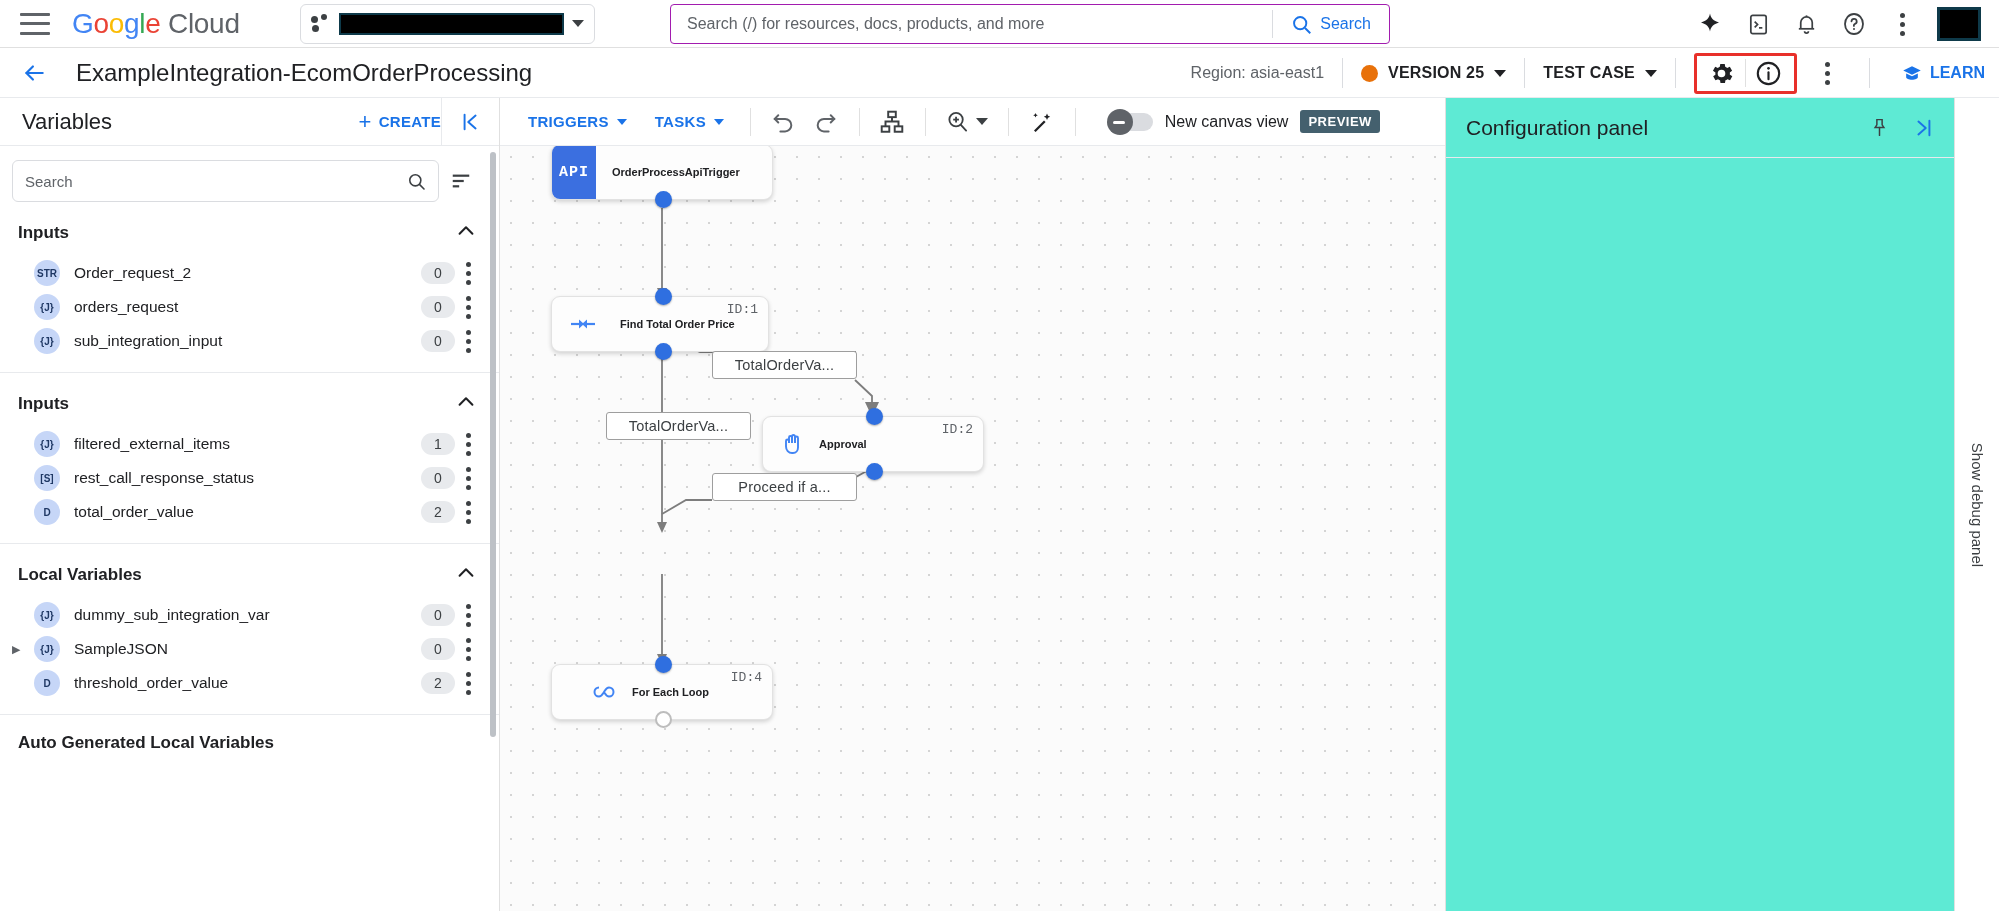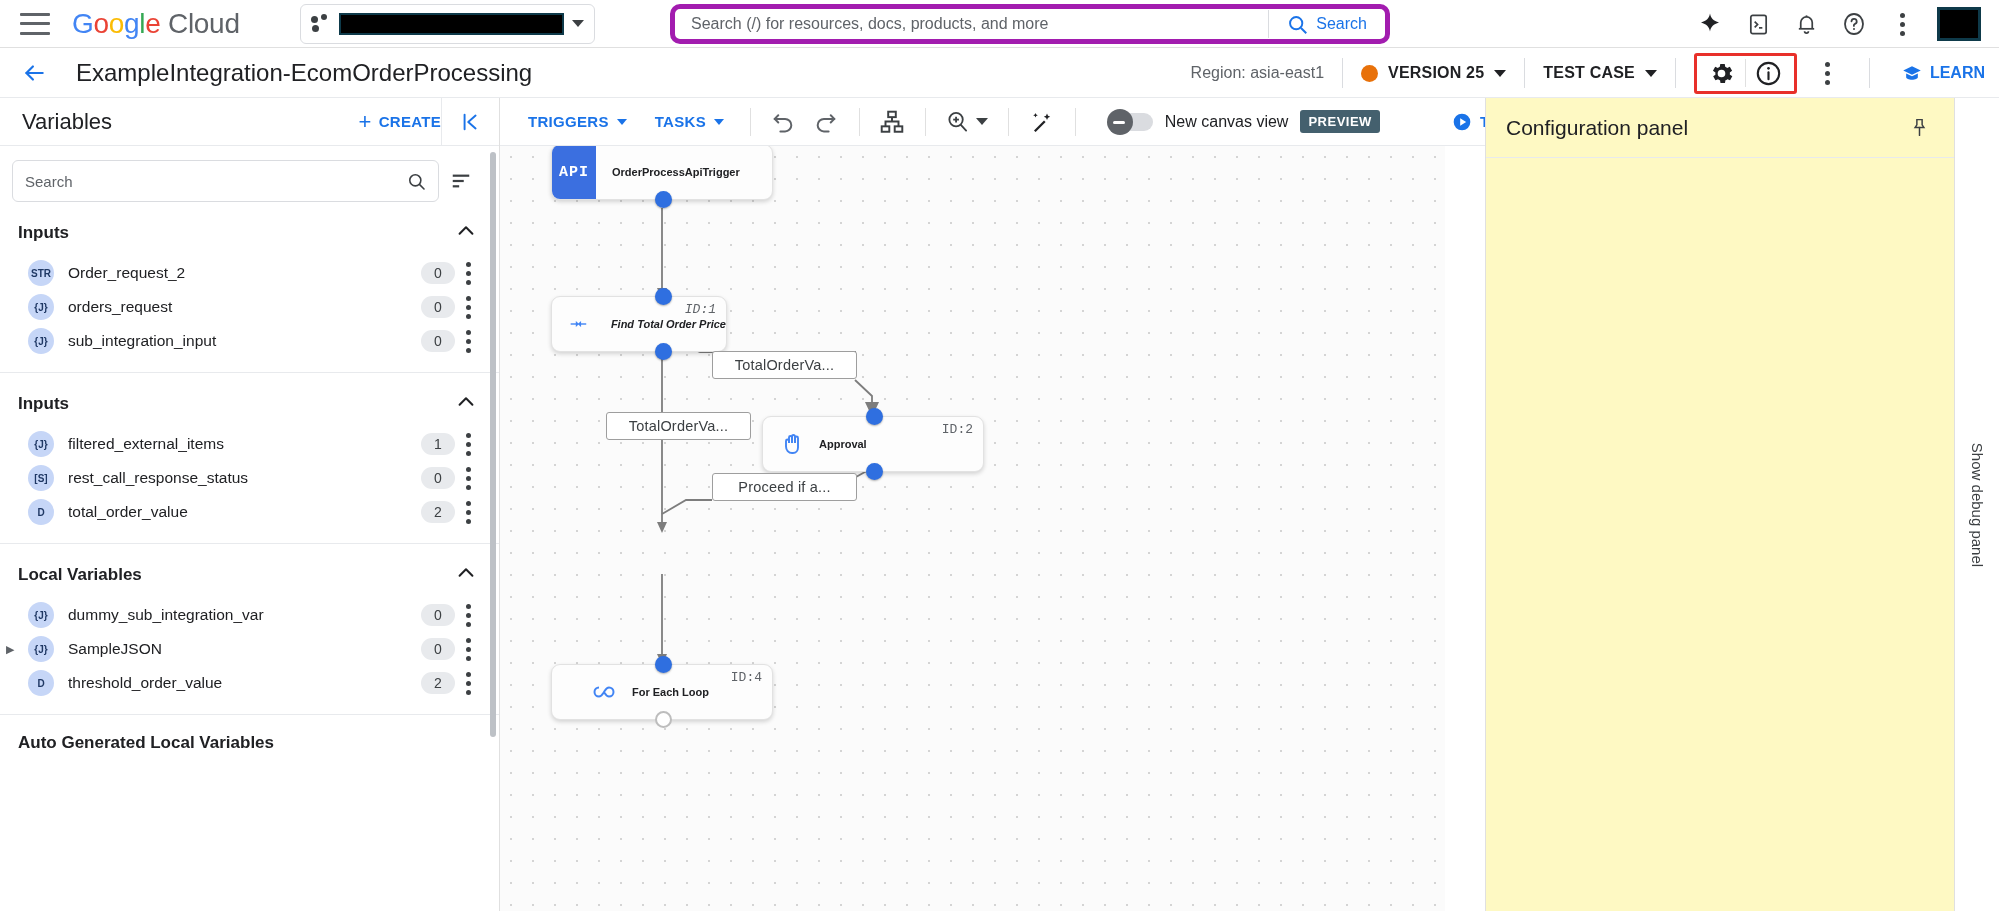--- a/index.html
+++ b/index.html
@@ -31,21 +31,21 @@
   .proj-icon { width: 22px; height: 20px; position: relative; flex: 0 0 auto; }
   .proj-icon i { position:absolute; background:#3c4043; border-radius:50%; }
   .proj-icon i:nth-child(1){ width:7px;height:7px; left:0; top:2px;}
   .proj-icon i:nth-child(2){ width:6px;height:6px; left:10px; top:0px;}
   .proj-icon i:nth-child(3){ width:7px;height:7px; left:1px; top:11px;}
   .proj-redacted { flex:1; height: 22px; margin-left: 6px; background: #000; border: 2px solid #0e3a4a; }
   .proj-caret { margin-left: 8px; border-left:6px solid transparent;border-right:6px solid transparent;border-top:7px solid #3c4043;}
 
   .searchbar {
     position:absolute; left: 670px; top: 4px; width: 720px; height: 40px;
-    border: 5px solid #a21caf; border-radius: 10px; background: #fff;
+    border: 1px solid #a21caf; border-radius: 4px; background: #fff;
     display:flex; align-items:center;
   }
   .searchbar input {
     flex:1; border:none; outline:none; font-size: 16px; color:#3c4043;
     padding-left: 16px; background:transparent; font-family:"Liberation Sans",sans-serif;
   }
   .searchbar input::placeholder { color:#5f6368; }
   .search-div { width:1px; height:28px; background:#dadce0; }
   .search-btn { display:flex; align-items:center; gap:8px; padding: 0 18px; color:#1a73e8; font-size:16px; cursor:pointer; }
 
@@ -99,21 +99,21 @@
 
   .search-row { display:flex; align-items:center; padding: 14px 16px 0 12px; }
   .var-search { flex:1; height:42px; border:1px solid #dadce0; border-radius:6px; display:flex; align-items:center; padding: 0 12px; }
   .var-search input{ flex:1;border:none;outline:none;font-size:15px;color:#3c4043;background:transparent;font-family:"Liberation Sans",sans-serif; }
   .var-search input::placeholder{ color:#5f6368; }
   .sort-icon { width: 44px; display:flex; align-items:center; justify-content:center; cursor:pointer; color:#3c4043; }
 
   .section-title { font-size:17px; font-weight:bold; color:#202124; }
   .sec-head { display:flex; align-items:center; padding: 18px 22px 10px 18px; }
   .sec-chev { margin-left:auto; cursor:pointer; color:#202124; }
-  .var-row { display:flex; align-items:center; height: 34px; padding-left: 6px; padding-right: 18px; cursor:pointer; }
+  .var-row { display:flex; align-items:center; height: 34px; padding-left: 12px; padding-right: 18px; cursor:pointer; }
   .exp-arrow { width: 16px; color:#5f6368; font-size:11px; flex:0 0 16px; }
   .type-badge { width: 26px; height: 26px; border-radius:50%; background:#c6d6f7; color:#1f3864; font-size:10px; font-weight:bold; display:flex;align-items:center;justify-content:center; flex:0 0 26px; margin-left: 6px;}
   .var-name { margin-left: 14px; font-size: 15.5px; color:#202124; white-space:nowrap; }
   .count-pill { margin-left:auto; min-width: 34px; height:22px; border-radius:11px; background:#e8eaed; color:#3c4043; font-size:14px; display:flex;align-items:center;justify-content:center; }
   .row-kebab { width: 26px; display:flex;justify-content:center; cursor:pointer; }
   .divider { height:1px; background:#e8eaed; margin: 14px 0 0 0; }
   .lp-scroll { position:absolute; right:3px; top: 54px; width:6px; height: 585px; background:#bdc1c6; border-radius:3px; }
 
   
   .canvas {
@@ -132,21 +132,21 @@
   .port.open { background:#fff; border:2px solid #bdbdbd; box-shadow:none; }
   .edge-label {
     position:absolute; background:#fff; border:1px solid #9e9e9e; border-radius:3px;
     font-size: 14.5px; color:#3c4043; display:flex; align-items:center; justify-content:center;
     height: 28px; letter-spacing:.2px;
   }
   .api-badge { width: 44px; height: 100%; background:#3b6fe0; border-radius: 8px 0 0 8px; display:flex;align-items:center;justify-content:center;
                color:#fff; font-size:15px; font-weight:bold; font-family:"Liberation Mono", monospace; letter-spacing:1px; }
 
   
-  .configpanel { position:absolute; top: 98px; left: 1445px; width: 509px; height: 813px; background:#fef9c3; border-left:1px solid #e0e0e0;margin-left:40px; }
+  .configpanel { position:absolute; top: 98px; left: 1445px; width: 509px; height: 813px; background:#5eead4; border-left:1px solid #e0e0e0; }
   .cp-head { height: 60px; display:flex; align-items:center; border-bottom:1px solid #e8eaed; }
   .cp-title { margin-left: 20px; font-size: 21px; color:#202124; }
   .cp-actions { margin-left:auto; display:flex; align-items:center; gap: 14px; padding-right: 16px; }
   .cp-body { display:flex; flex-direction:column; align-items:center; justify-content:center; height: 700px; }
   .cp-h { font-size: 21px; font-weight: bold; color:#202124; margin-top: 22px; }
   .cp-sub { font-size: 15px; color:#3c4043; margin-top: 10px; }
   .debug-rail { position:absolute; top:98px; left: 1954px; width: 45px; height: 813px; background:#fff; border-left:1px solid #e0e0e0; }
   .debug-text { position:absolute; top: 50%; left: 50%; transform: translate(-50%,-50%) rotate(90deg); white-space:nowrap; font-size:15px; color:#3c4043; }
 </style>
 </head>
@@ -584,21 +584,21 @@
       <path d="M162 428 L162 512" stroke="#7d7d7d" stroke-width="1.8" fill="none"></path>
       <polygon points="157,508 167,508 162,519" fill="#7d7d7d"></polygon>
     </svg>
 
     <div class="node" style="left:51px; top:-2px; width:222px;">
       <div class="api-badge">API</div>
       <div class="node-label" style="margin-left:16px;">OrderProcessApiTrigger</div>
       <div class="port" style="left:103px; bottom:-9px;"></div>
     </div>
 
-    <div class="node" style="left:51px; top:150px; width:176px;font-style:italic;">
+    <div class="node" style="left:51px; top:150px; width:218px;">
       <span class="node-id">ID:1</span>
       <svg width="26" height="20" viewBox="0 0 26 20" style="margin-left:18px;">
         <line x1="1" y1="10" x2="10" y2="10" stroke="#4285F4" stroke-width="2.2"></line>
           <polygon points="9,5.5 14,10 9,14.5" fill="#4285F4"></polygon>
         <line x1="25" y1="10" x2="16" y2="10" stroke="#4285F4" stroke-width="2.2"></line>
           <polygon points="17,5.5 12,10 17,14.5" fill="#4285F4"></polygon>
       </svg>
       <div class="node-label" style="margin-left:24px;">Find Total Order Price</div>
       <div class="port" style="left:103px; top:-9px;"></div>
       <div class="port" style="left:103px; bottom:-9px;"></div>

